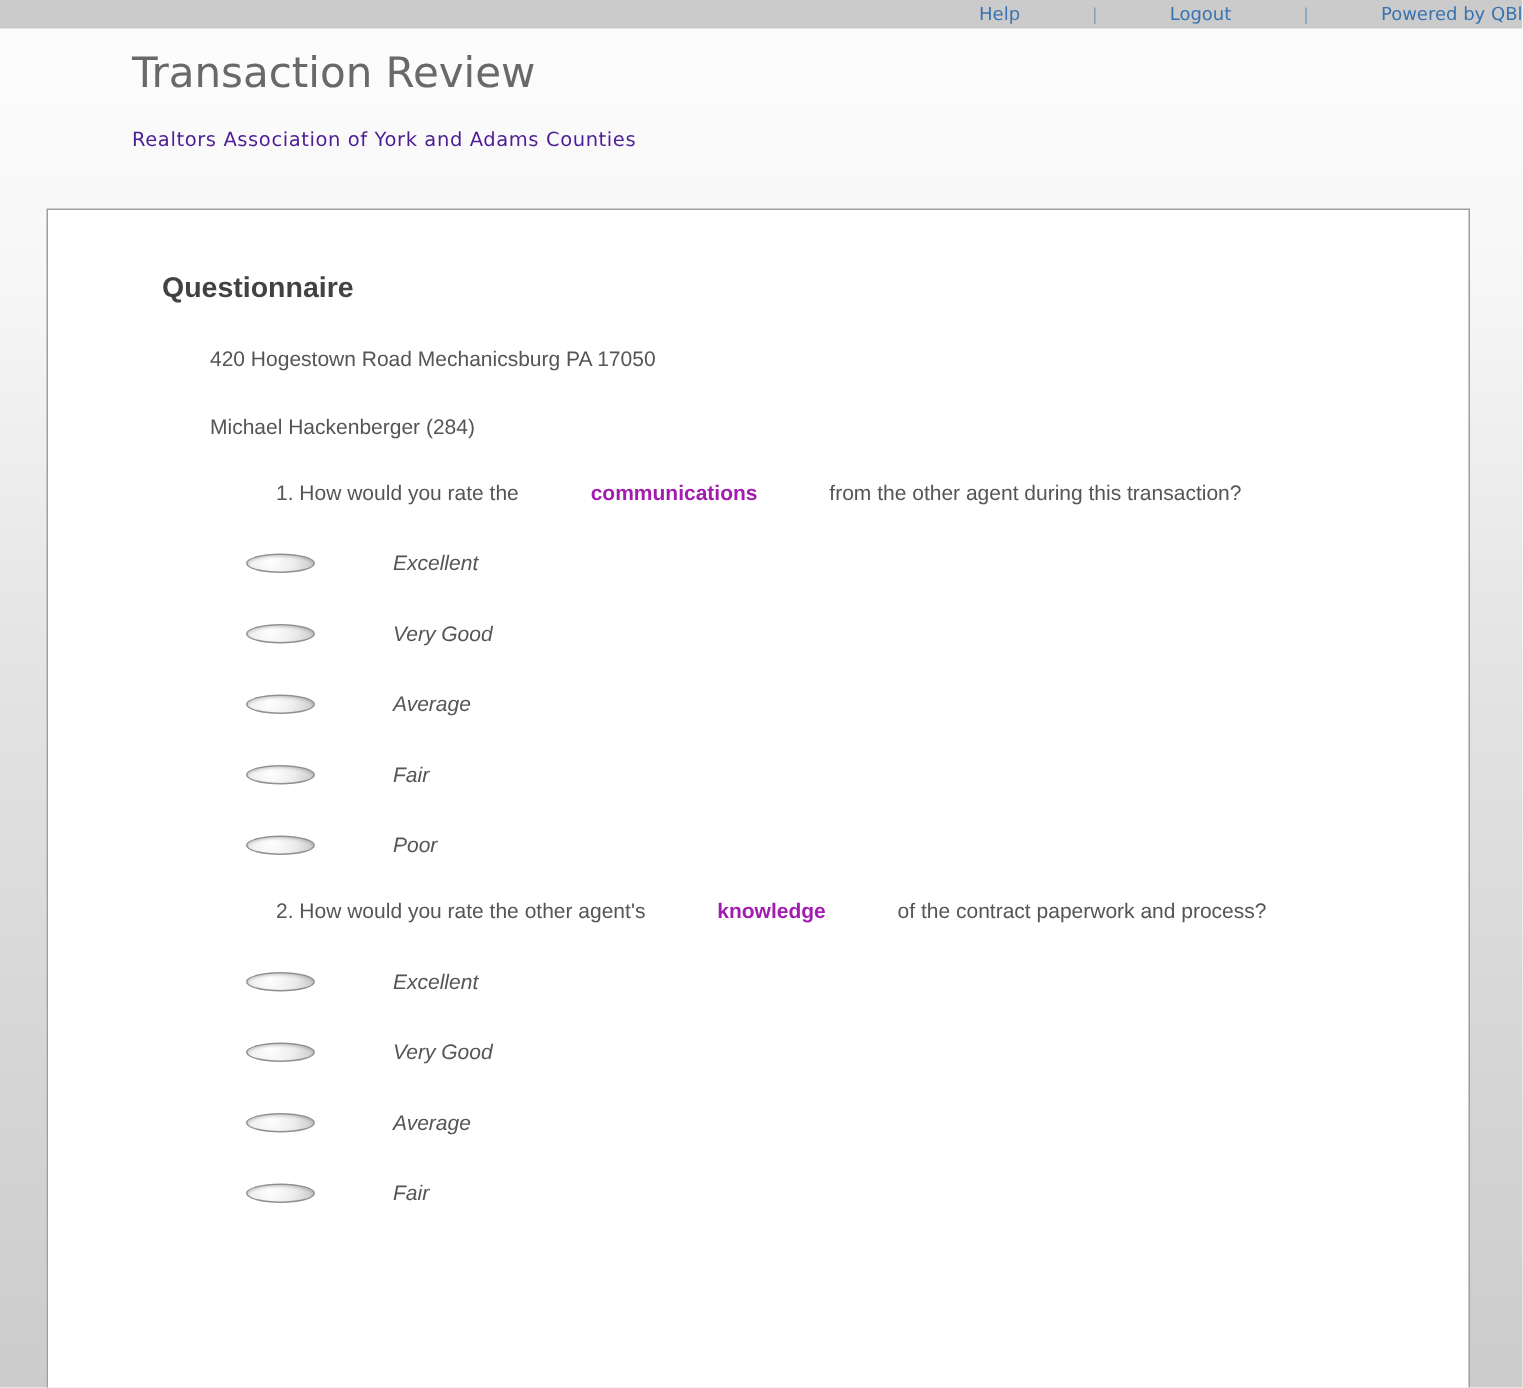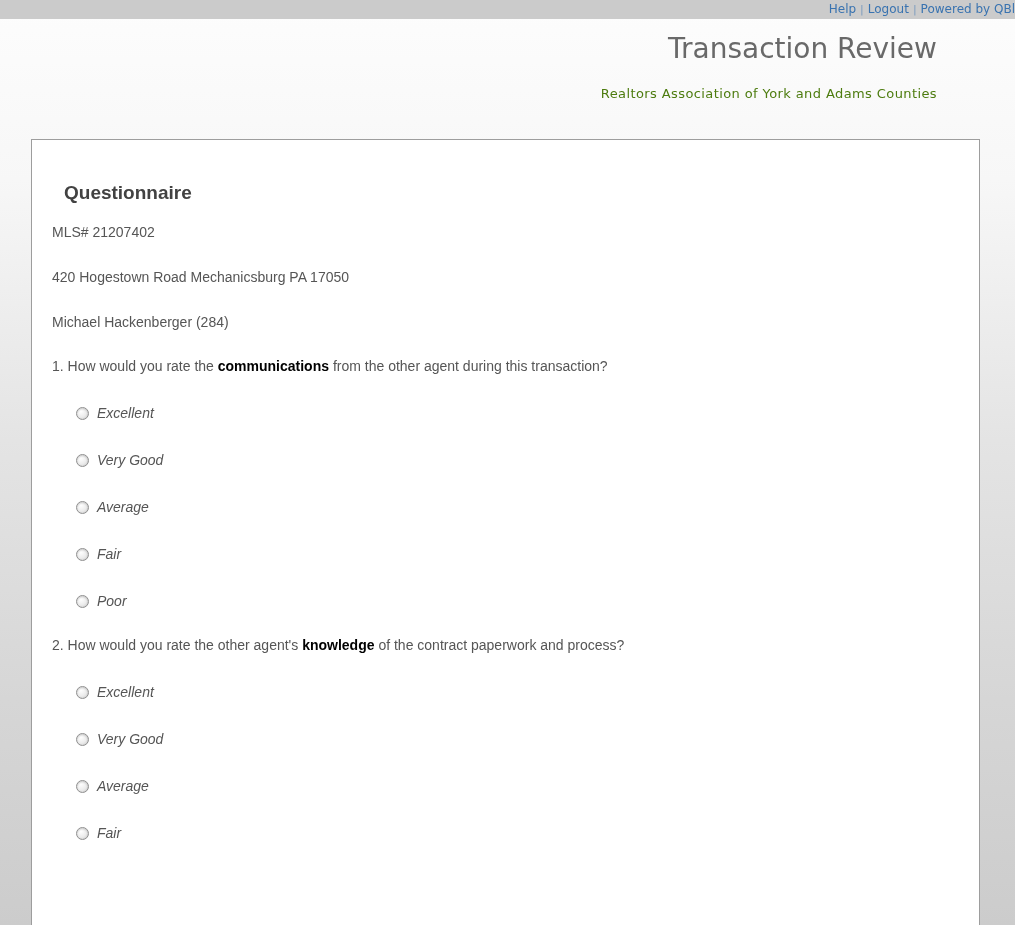--- a/index.html
+++ b/index.html
@@ -1,15 +1,15 @@
 <!DOCTYPE html>
 <html><head>
 <meta charset="utf-8">
 <style>
-  * { box-sizing: border-box; }
+  * { box-sizing: border-box; padding-left: 44px; }
   html, body {
     margin: 0;
     padding: 0;
   }
   body {
     width: 1015px;
     height: 925px;
     overflow: hidden;
     position: relative;
     font-family: "Liberation Sans", sans-serif;
@@ -40,35 +40,35 @@
     color: #7d9cbe;
     margin: 0 4px;
     font-size: 11px;
   }
 
   
   .page-header {
     position: absolute;
     top: 19px; left: 0;
     width: 937px;
-    text-align: right;
+    text-align: left;
   }
   .page-title {
     margin: 13px 0 0 0;
     font-size: 28px;
     font-weight: 400;
     color: #696969;
     font-family: "DejaVu Sans", "Liberation Sans", sans-serif;
     letter-spacing: 0px;
   }
   .page-subtitle {
     margin: 21px 0 0 0;
     font-size: 13px;
     font-weight: 400;
-    color: #4d7c0f;
+    color: #4c1d95;
     font-family: "DejaVu Sans", "Liberation Sans", sans-serif;
     letter-spacing: 0.4px;
   }
 
   
   .card {
     position: absolute;
     top: 139px;
     left: 31px;
     width: 949px;
@@ -86,21 +86,21 @@
   }
   .line {
     margin: 0;
     font-size: 14px;
     line-height: 20px;
     color: #555555;
   }
   .mls-line { margin-top: 18px; }
   .info-block { margin-top: 25px; }
   .question-text { margin-top: 24px; }
-  .question-text strong { font-weight: bold; color: #000000; }
+  .question-text strong { font-weight: bold; color: #a21caf; }
 
   
   .option-row {
     margin: 27px 0 0 24px;
     height: 20px;
     display: flex;
     align-items: center;
     cursor: default;
   }
   .radio {
@@ -132,21 +132,20 @@
 
 <div class="page-header">
   <h1 class="page-title">Transaction Review</h1>
   <div class="page-subtitle">Realtors Association of York and Adams Counties</div>
 </div>
 
 <div class="card">
 
   <h2 class="form-heading">Questionnaire</h2>
 
-  <p class="line mls-line">MLS# 21207402</p>
 
   <div class="info-block">
     <p class="line">420 Hogestown Road Mechanicsburg PA 17050</p>
   </div>
 
   <div class="info-block">
     <p class="line">Michael Hackenberger (284)</p>
   </div>
 
 

